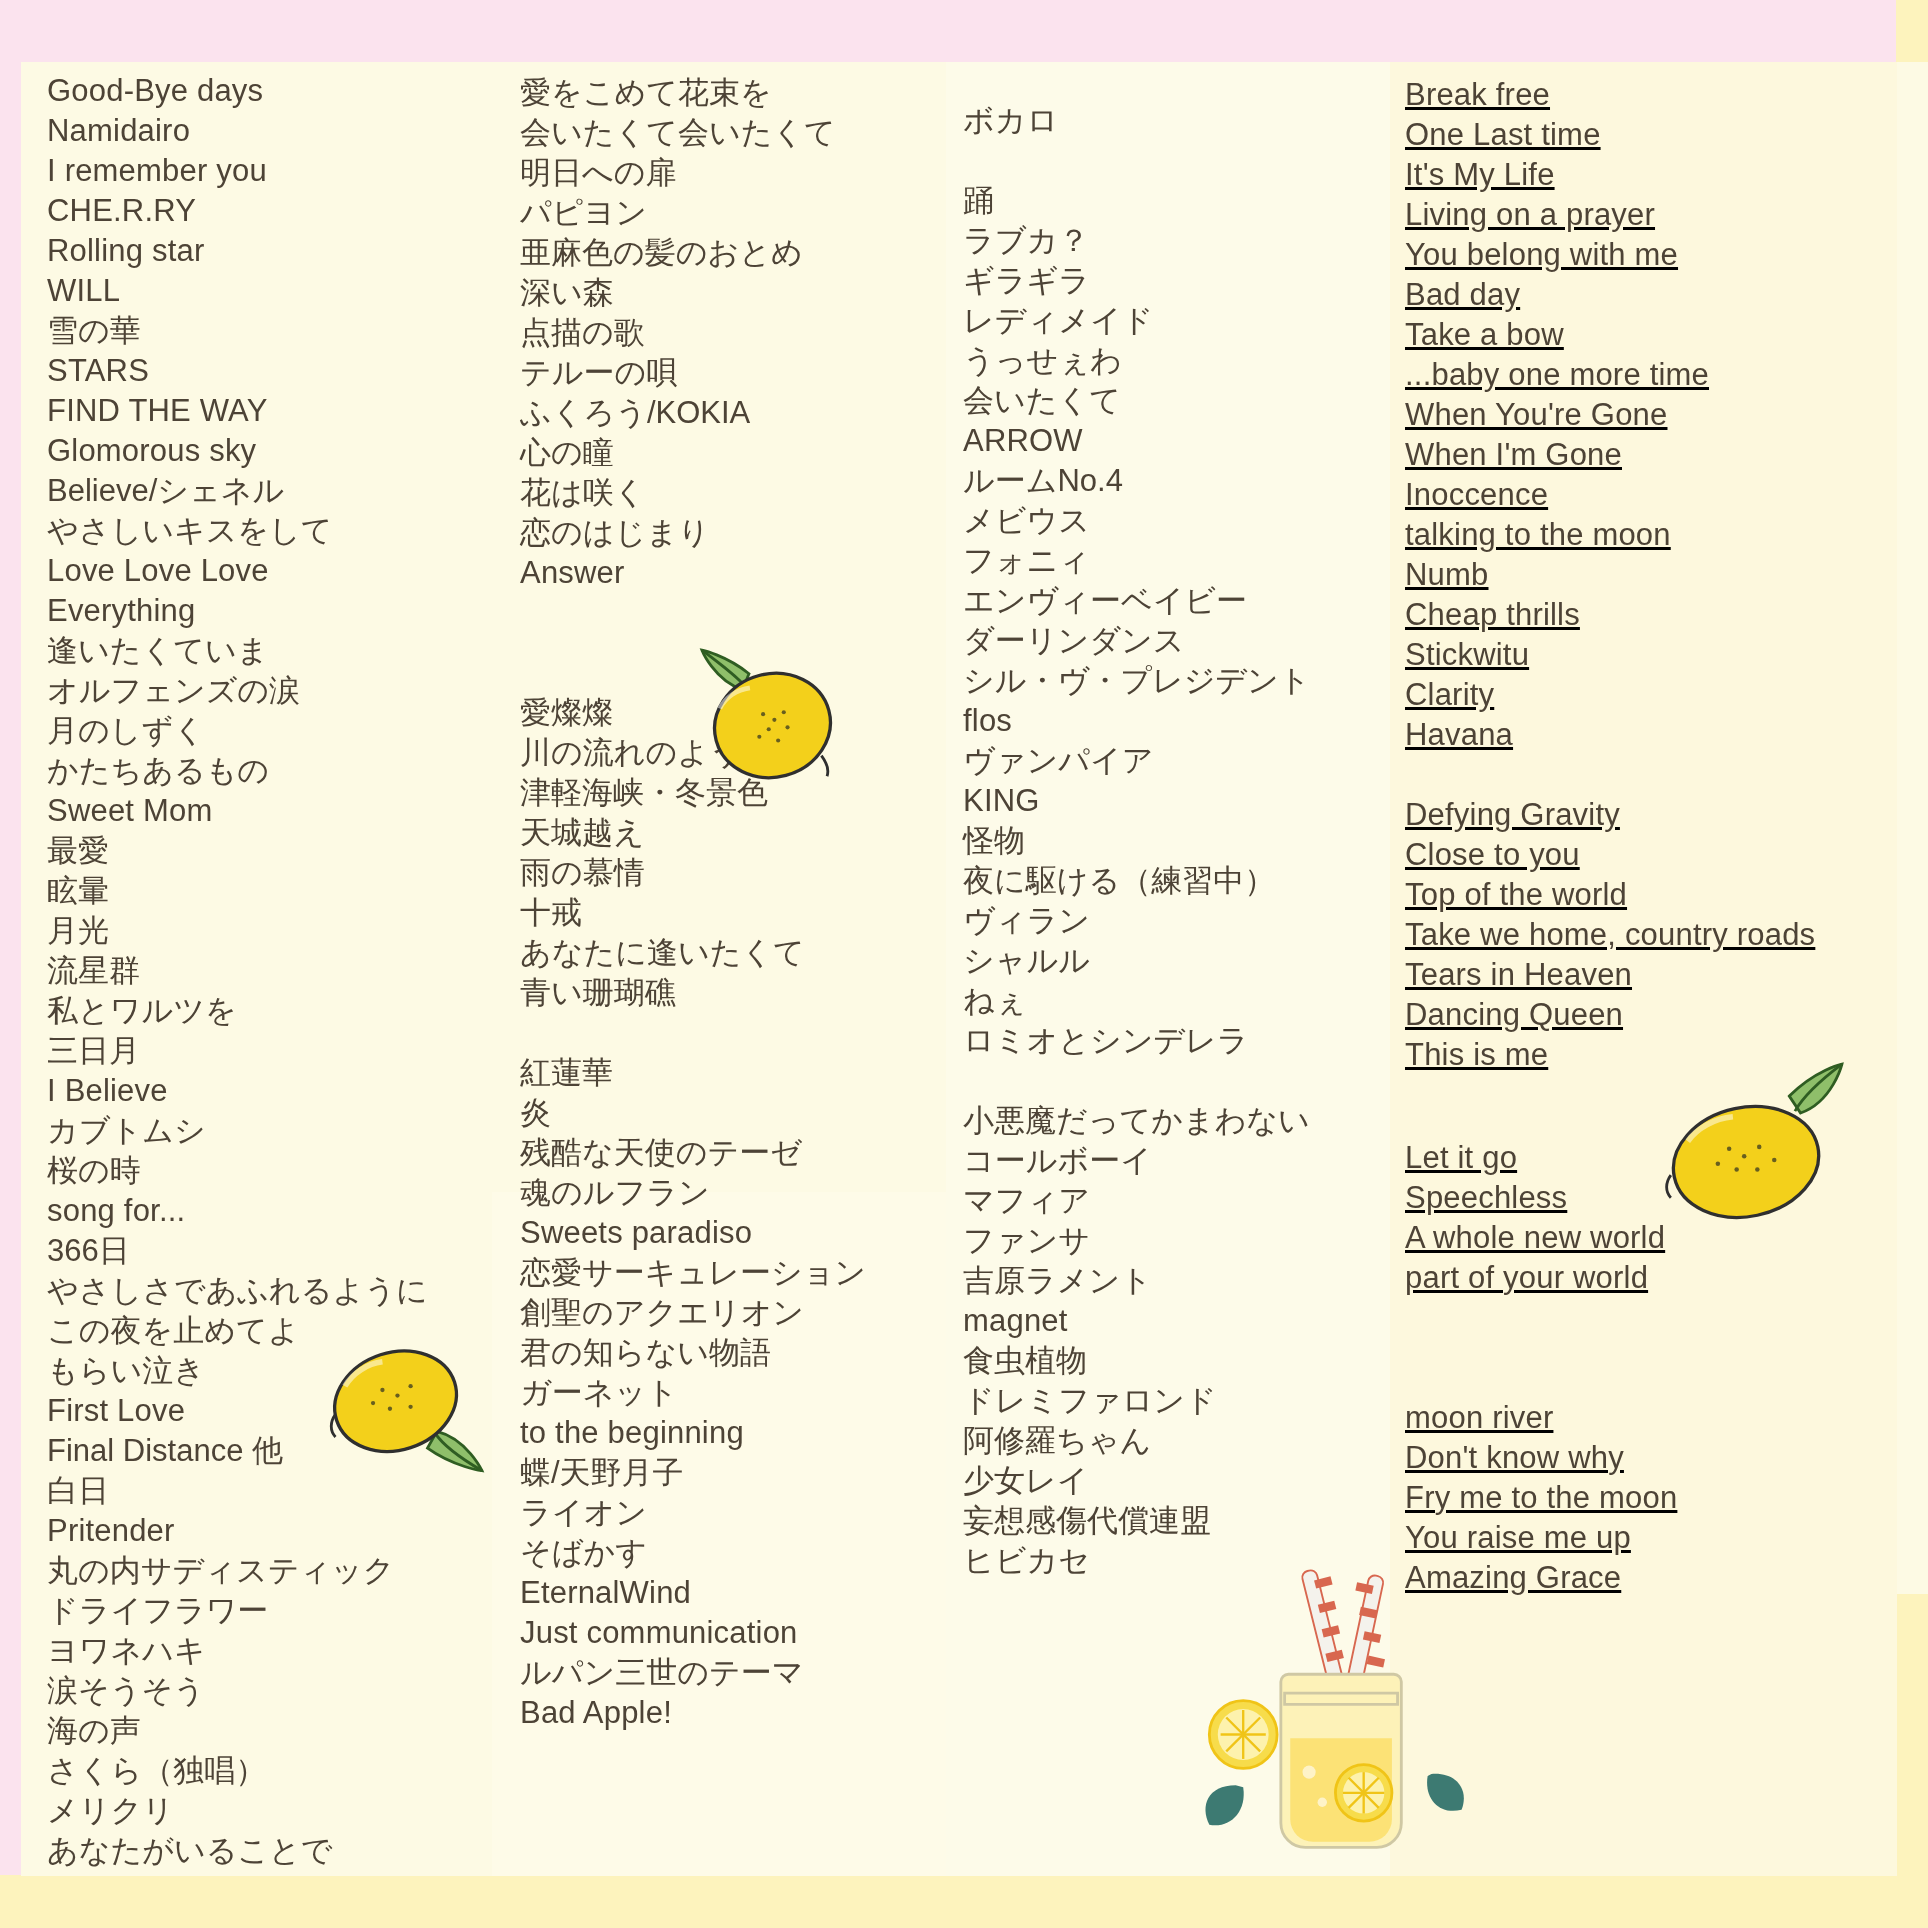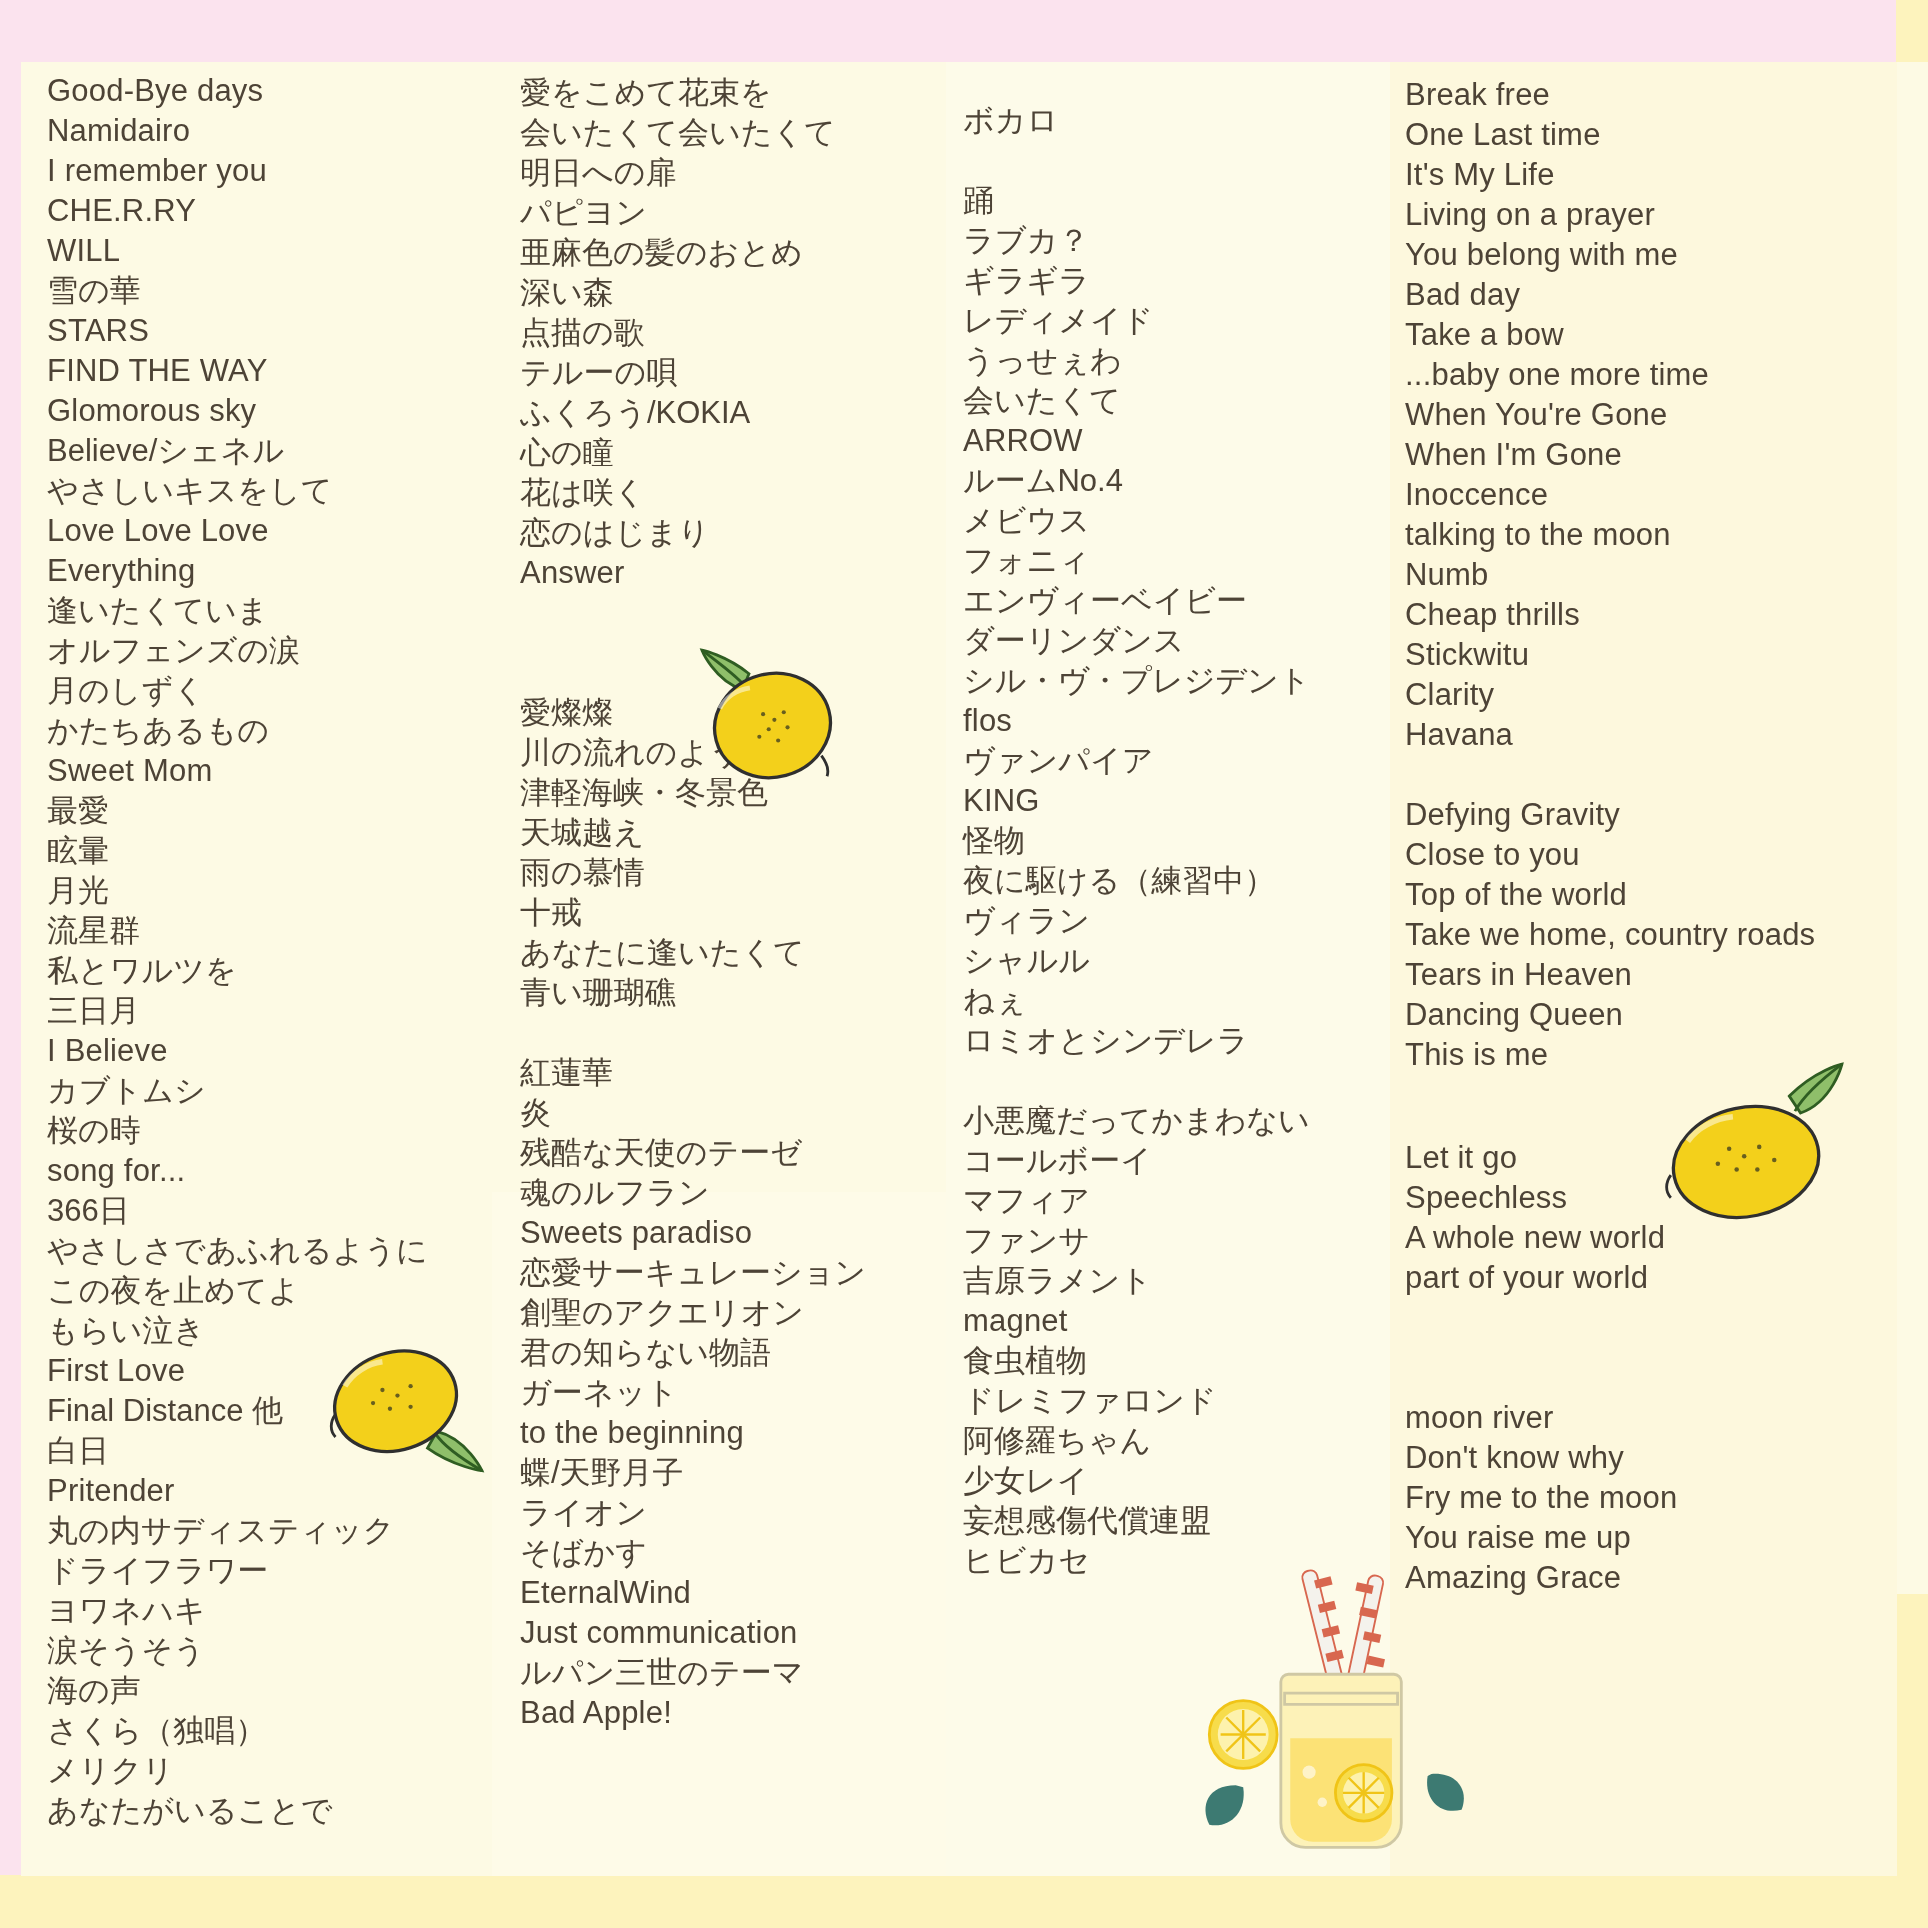--- a/index.html
+++ b/index.html
@@ -109,21 +109,21 @@
   #panel-d {
     position: absolute;
     left: 1369px; top: 0;
     width: 507px; height: 1814px;
     background: #fdf8dd;
   }
 
   #col1 { left: 26px; width: 443px; }
   #col2 { left: 499px; width: 433px; }
   #col3 { left: 942px; width: 424px; }
-  #col4 { left: 1384px; width: 490px; }
+  #col4 { left: 1384px; width: 490px; text-decoration: underline; }
 
   
   .lemon {
     position: absolute;
     pointer-events: none;
   }
   #lemon1 { left: 676px; top: 560px; width: 151px; height: 174px; }
   #lemon2 { left: 1627px; top: 989px; width: 198px; height: 188px; }
   #lemon3 { left: 301px; top: 1266px; width: 165px; height: 169px; }
   #jar    { left: 1177px; top: 1488px; width: 273px; height: 320px; }
@@ -144,20 +144,21 @@
     <div id="panel-c"></div>
     <div id="panel-d"></div>
 
     <div class="col" id="col1">
       <div class="col-inner" style="padding-top:9.4px;">
         <div class="block">
             <div class="line">Good-Bye days</div>
             <div class="line">Namidairo</div>
             <div class="line">I remember you</div>
             <div class="line">CHE.R.RY</div>
+            <div class="line">Rolling star</div>
             <div class="line">WILL</div>
             <div class="line jp">雪の華</div>
             <div class="line">STARS</div>
             <div class="line">FIND THE WAY</div>
             <div class="line">Glomorous sky</div>
             <div class="line jp">Believe/シェネル</div>
             <div class="line jp">やさしいキスをして</div>
             <div class="line">Love Love Love</div>
             <div class="line">Everything</div>
             <div class="line jp">逢いたくていま</div>

